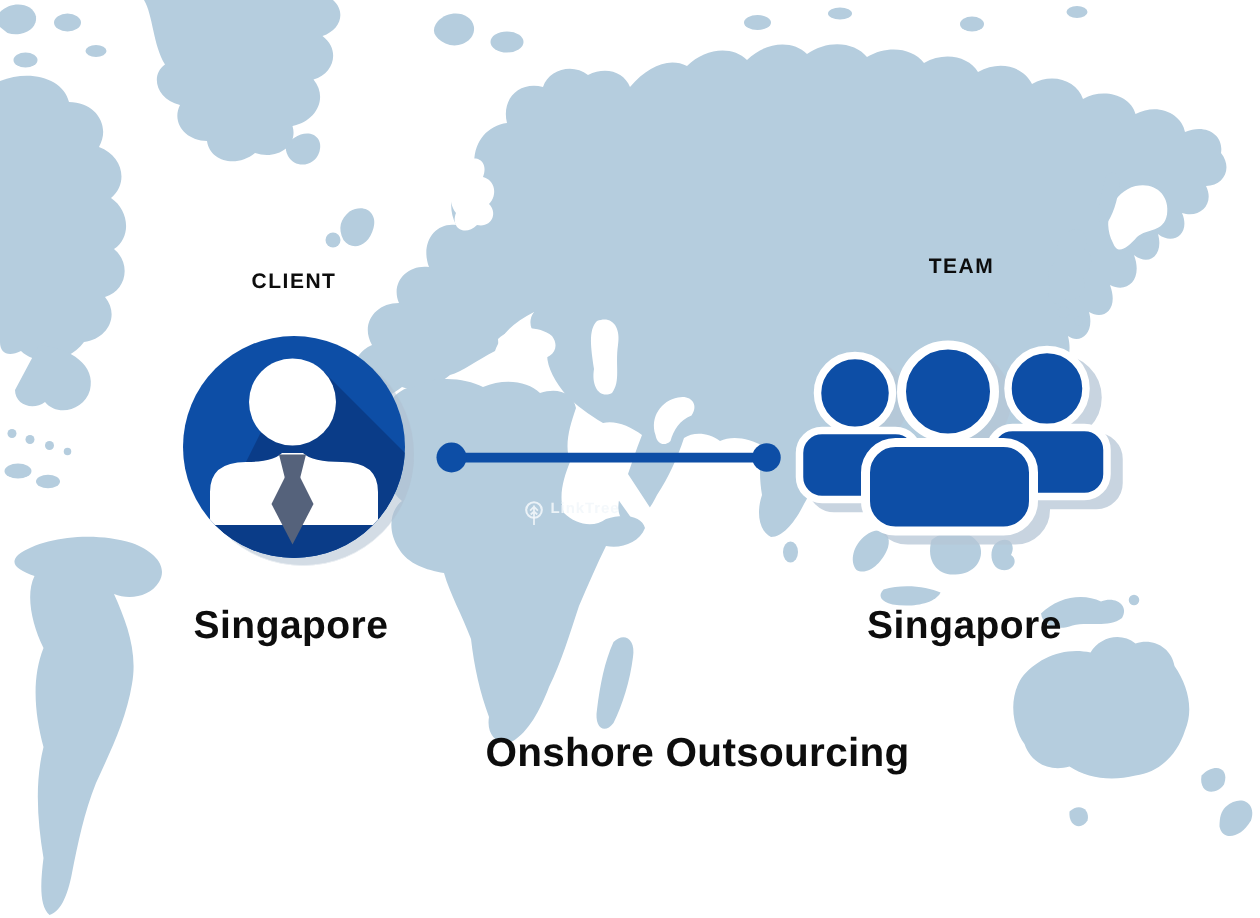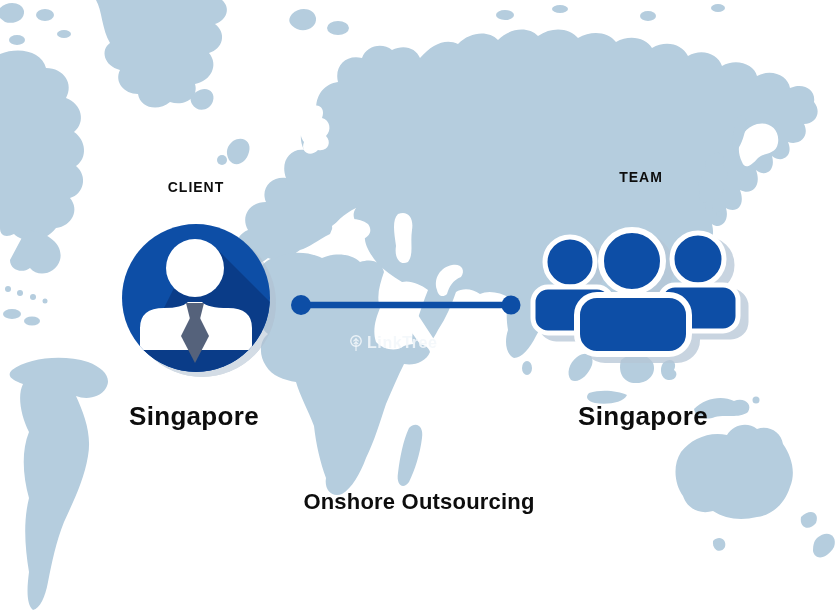--- a/index.html
+++ b/index.html
@@ -16,29 +16,29 @@
   .lbl{
     position:absolute;
     transform:translate(-50%,-50%);
     font-weight:bold;
     color:#0d0d0d;
     white-space:nowrap;
     line-height:1;
   }
   .heading{font-size:14px;letter-spacing:1px;text-align:center;}
   .location{font-size:26px;letter-spacing:.3px;}
-  .title{font-size:22px;letter-spacing:.2px;}
+  .title{font-size:27px;letter-spacing:.2px;margin-left:46px;}
   .icon-svg{position:absolute;}
   .client-shadowed{filter:drop-shadow(6px 5px 0 rgba(175,192,208,.55));}
   .team-shadowed{filter:drop-shadow(8px 6px 0 rgba(182,198,214,.75));}
   .watermark{
     position:absolute;
-    display:flex;align-items:flex-end;gap:4px;
+    display:flex;align-items:flex-start;gap:4px;
     color:rgba(243,247,250,.88);
-    font-size:16px;font-weight:bold;letter-spacing:.6px;
+    font-size:10px;font-weight:bold;letter-spacing:.6px;
   }
   .watermark svg{display:block;}
 </style>
 </head>
 <body>
 
 <div class="canvas">
 
   <svg class="map-svg" viewBox="0 0 840 612" aria-hidden="true">
     <g>

